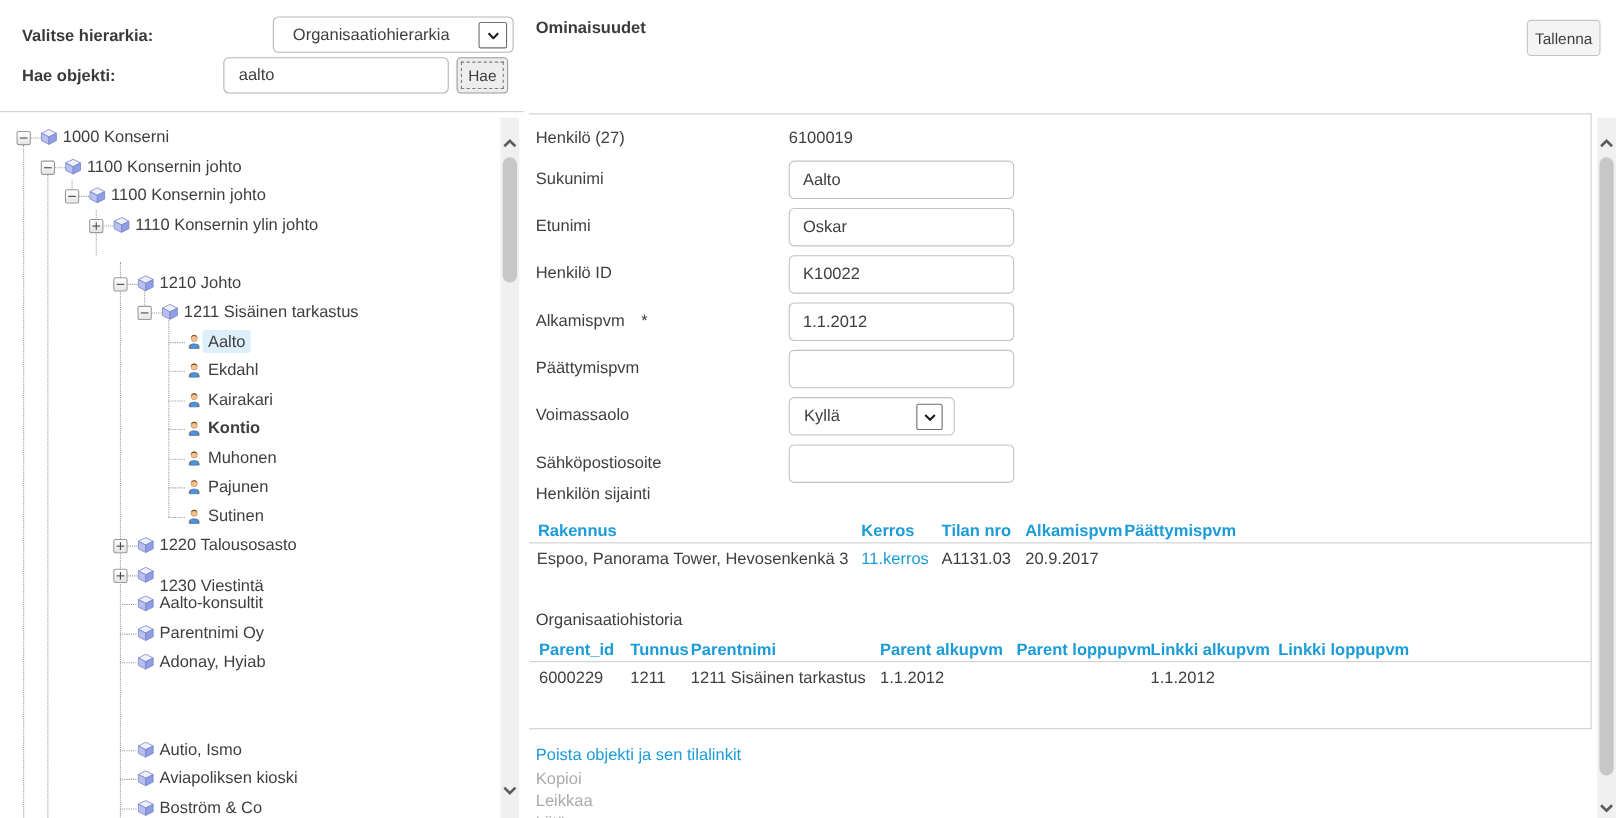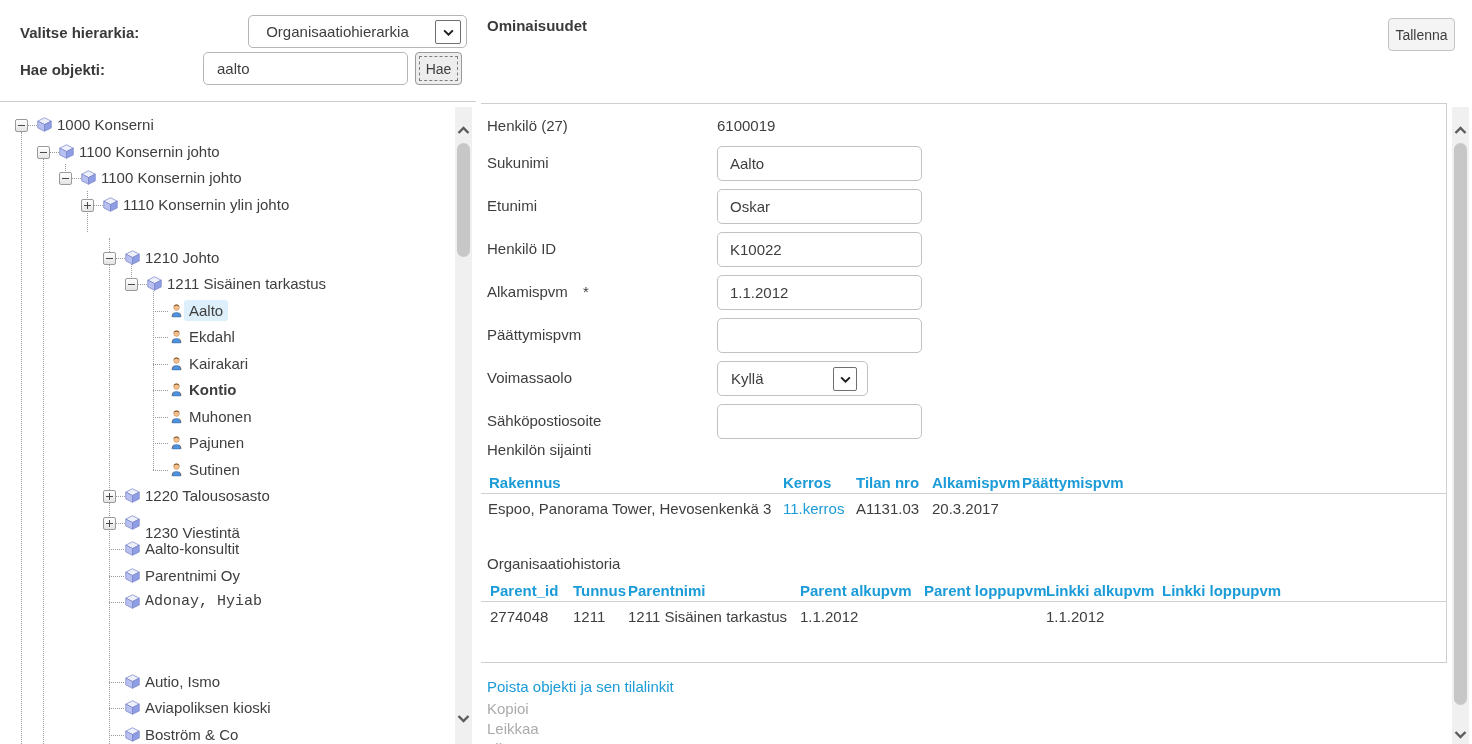--- a/index.html
+++ b/index.html
@@ -297,21 +297,21 @@
     </div>
     <div class="trow" style="top: 461.5px;">
       <span class="tstub" style="left: 109px; width: 15px; top: 13px;"></span>
       <span class="ticon" style="left: 125px; top: 5px;"><svg width="15" height="15" viewBox="0 0 16 16">
           <polygon points="8,0.8 15.2,4.4 8,8 0.8,4.4" fill="#eef1fc" stroke="#7b86c8" stroke-width="0.8"></polygon>
           <polygon points="0.8,4.4 8,8 8,15.2 0.8,11.6" fill="#b7c0f0" stroke="#7b86c8" stroke-width="0.8"></polygon>
           <polygon points="15.2,4.4 8,8 8,15.2 15.2,11.6" fill="#8f9de4" stroke="#7b86c8" stroke-width="0.8"></polygon>
         </svg></span>
       <span class="tlabel" style="left: 140px; top: 2px;">Parentnimi Oy</span>
     </div>
-    <div class="trow" style="top: 488px; font-family: Liberation Mono, monospace;">
+    <div class="trow" style="top: 488px;">
       <span class="tstub" style="left: 109px; width: 15px; top: 13px;"></span>
       <span class="ticon" style="left: 125px; top: 5px;"><svg width="15" height="15" viewBox="0 0 16 16">
           <polygon points="8,0.8 15.2,4.4 8,8 0.8,4.4" fill="#eef1fc" stroke="#7b86c8" stroke-width="0.8"></polygon>
           <polygon points="0.8,4.4 8,8 8,15.2 0.8,11.6" fill="#b7c0f0" stroke="#7b86c8" stroke-width="0.8"></polygon>
           <polygon points="15.2,4.4 8,8 8,15.2 15.2,11.6" fill="#8f9de4" stroke="#7b86c8" stroke-width="0.8"></polygon>
         </svg></span>
       <span class="tlabel" style="left: 140px; top: 2px;">Adonay, Hyiab</span>
     </div>
     <div class="trow" style="top: 567.5px;">
       <span class="tstub" style="left: 109px; width: 15px; top: 13px;"></span>
@@ -387,31 +387,31 @@
     <span class="sec-label" style="left: 487px; top: 441px;">Henkilön sijainti</span>
     <span class="th" style="left: 489px; top: 474px;">Rakennus</span>
     <span class="th" style="left: 783px; top: 474px;">Kerros</span>
     <span class="th" style="left: 856px; top: 474px;">Tilan nro</span>
     <span class="th" style="left: 932px; top: 474px;">Alkamispvm</span>
     <span class="th" style="left: 1022px; top: 474px;">Päättymispvm</span>
     <div class="hrule" style="top: 493px;"></div>
     <span class="td" style="left: 488px; top: 500px;">Espoo, Panorama Tower, Hevosenkenkä 3</span>
     <span class="td link" style="left: 783px; top: 500px;">11.kerros</span>
     <span class="td" style="left: 856px; top: 500px;">A1131.03</span>
-    <span class="td" style="left: 932px; top: 500px;">20.3.2017</span>
+    <span class="td" style="left: 932px; top: 500px;">20.9.2017</span>
     <span class="sec-label" style="left: 487px; top: 555px;">Organisaatiohistoria</span>
     <span class="th" style="left: 490px; top: 582px;">Parent_id</span>
     <span class="th" style="left: 573px; top: 582px;">Tunnus</span>
     <span class="th" style="left: 628px; top: 582px;">Parentnimi</span>
     <span class="th" style="left: 800px; top: 582px;">Parent alkupvm</span>
     <span class="th" style="left: 924px; top: 582px;">Parent loppupvm</span>
     <span class="th" style="left: 1046px; top: 582px;">Linkki alkupvm</span>
     <span class="th" style="left: 1162px; top: 582px;">Linkki loppupvm</span>
     <div class="hrule" style="top: 601px;"></div>
-    <span class="td" style="left: 490px; top: 608px;">2774048</span>
+    <span class="td" style="left: 490px; top: 608px;">6000229</span>
     <span class="td" style="left: 573px; top: 608px;">1211</span>
     <span class="td" style="left: 628px; top: 608px;">1211 Sisäinen tarkastus</span>
     <span class="td" style="left: 800px; top: 608px;">1.1.2012</span>
     <span class="td" style="left: 1046px; top: 608px;">1.1.2012</span>
     <span class="action on" style="left: 487px; top: 678px;">Poista objekti ja sen tilalinkit</span>
     <span class="action off" style="left: 487px; top: 700px;">Kopioi</span>
     <span class="action off" style="left: 487px; top: 720px;">Leikkaa</span>
     <span class="action off" style="left: 487px; top: 740px;">Liitä</span>
   </div>
 

